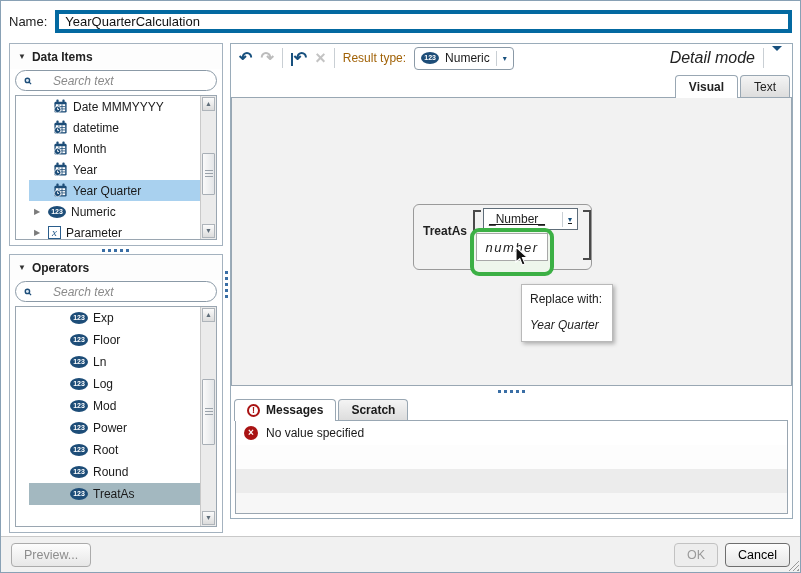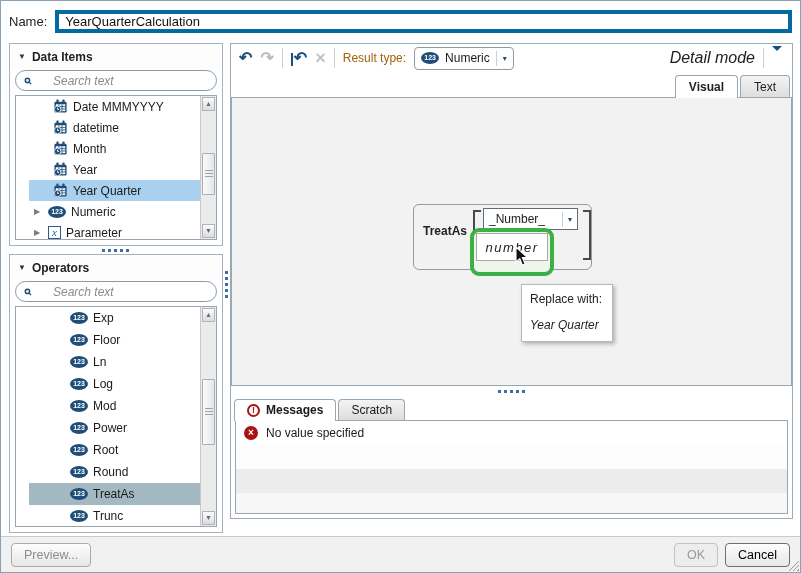--- a/index.html
+++ b/index.html
@@ -75,33 +75,33 @@
   .tab { border:1px solid #99a7b3; border-bottom:none; border-radius:4px 4px 0 0; padding:4px 13px 3px; margin-right:2px; background:linear-gradient(#f4f4f4,#dddddd); color:#222; cursor:default; }
   .tab.active { background:#fff; font-weight:bold; padding-bottom:4px; margin-bottom:-1px; }
 
   
   .canvas { flex:1; border:1px solid #99a7b3; background:#f2f2f2; position:relative; margin:0; }
   .treatas-box { position:absolute; left:181px; top:106px; width:179px; height:66px; border:1px solid #9a9a9a; border-radius:6px; background:#f2f2f2; }
   .treatas-label { position:absolute; left:191px; top:126px; font-weight:bold; font-size:12px; color:#222; }
   .bracket { position:absolute; top:112px; width:8px; height:50px; }
   .bracket.l { left:241px; border-left:2px solid #4a4a4a; border-top:2px solid #4a4a4a; border-bottom:2px solid #4a4a4a; }
   .bracket.r { left:351px; border-right:2px solid #4a4a4a; border-top:2px solid #4a4a4a; border-bottom:2px solid #4a4a4a; }
-  .num-dropdown { position:absolute; left:251px; top:110px; width:95px; height:22px; background:#fff; border:1px solid #5f6d79; display:flex; align-items:center; padding:0 5px; gap:5px; }
+  .num-dropdown { position:absolute; left:251px; top:110px; width:95px; height:22px; background:#fff; border:1px solid #5f6d79; display:flex; align-items:center; padding:0 5px; gap:5px;text-decoration:underline; }
   .num-dropdown .val { flex:1; font-size:12px; color:#222; }
   .drop-target { position:absolute; left:238px; top:130px; width:84px; height:48px; border:4px solid #3cb045; border-radius:9px; background:#eef6ec; }
   .num-field { margin:1px auto 0; width:72px; height:28px; background:#fff; border:1px solid #a8a8a8; font-style:italic; font-size:13px; letter-spacing:1.5px; color:#222; display:flex; align-items:center; justify-content:center; }
   .cursor-svg { position:absolute; left:283px; top:148px; z-index:5; }
   .tooltip { position:absolute; left:289px; top:186px; width:92px; background:#fff; border:1px solid #b9b9b9; box-shadow:2px 2px 4px rgba(0,0,0,.28); padding:7px 8px 9px; z-index:4; }
   .tooltip .l1 { color:#222; }
   .tooltip .l2 { margin-top:12px; font-style:italic; color:#222; }
 
   
   .msg-splitter { height:10px; display:flex; align-items:center; justify-content:center; }
   .msg-tab-row { height:24px; display:flex; align-items:flex-end; padding-left:3px; position:relative; z-index:2; }
-  .msg-tab { border:1px solid #99a7b3; border-bottom:none; border-radius:4px 4px 0 0; padding:3px 12px; margin-right:2px; background:linear-gradient(#f4f4f4,#dddddd); display:flex; align-items:center; gap:6px; }
+  .msg-tab { border:1px solid #99a7b3; border-bottom:none; border-radius:4px 4px 0 0; padding:3px 12px; margin-right:2px; background:linear-gradient(#f4f4f4,#dddddd); display:flex; align-items:center; gap:6px;font-weight:bold; }
   .msg-tab.active { background:#fff; font-weight:bold; margin-bottom:-1px; padding-bottom:4px; }
   .warn-icon { width:13px; height:13px; border:2px solid #a91313; border-radius:50%; color:#a91313; font-size:9px; font-weight:bold; text-align:center; line-height:9px; }
   .msg-box { margin:0 4px 4px 4px; border:1px solid #9aa6b1; background:#fff; height:94px; overflow:hidden; border-top:1px solid #99a7b3; }
   .msg-row { height:24px; display:flex; align-items:center; gap:8px; padding-left:8px; }
   .msg-row.r1 { background:#fff; } .msg-row.r2 { background:#fdfdfd; }
   .msg-row.r3 { background:#ececec; } .msg-row.r4 { background:#f7f7f7; }
   .err-icon { width:14px; height:14px; background:#a91313; border-radius:50%; color:#fff; font-size:10px; font-weight:bold; text-align:center; line-height:14px; }
 
   
   .footer { position:absolute; left:0; right:0; bottom:0; height:36px; background:#f1f1f1; border-top:1px solid #c9c9c9; display:flex; align-items:center; padding:0 10px; }
@@ -256,24 +256,20 @@
               <span class="icon123">123</span>
               <span>Root</span>
             </div>
             <div class="lrow">
               <span class="icon123">123</span>
               <span>Round</span>
             </div>
             <div class="lrow sel-gray">
               <span class="icon123">123</span>
               <span>TreatAs</span>
-            </div>
-            <div class="lrow">
-              <span class="icon123">123</span>
-              <span>Trunc</span>
             </div>
           </div>
           <div class="vscroll">
             <div class="sb-btn up">▲</div>
             <div class="sb-thumb" style="top:72px; height:66px;"></div>
             <div class="sb-btn down">▼</div>
           </div>
         </div>
       </div>
     </div>

